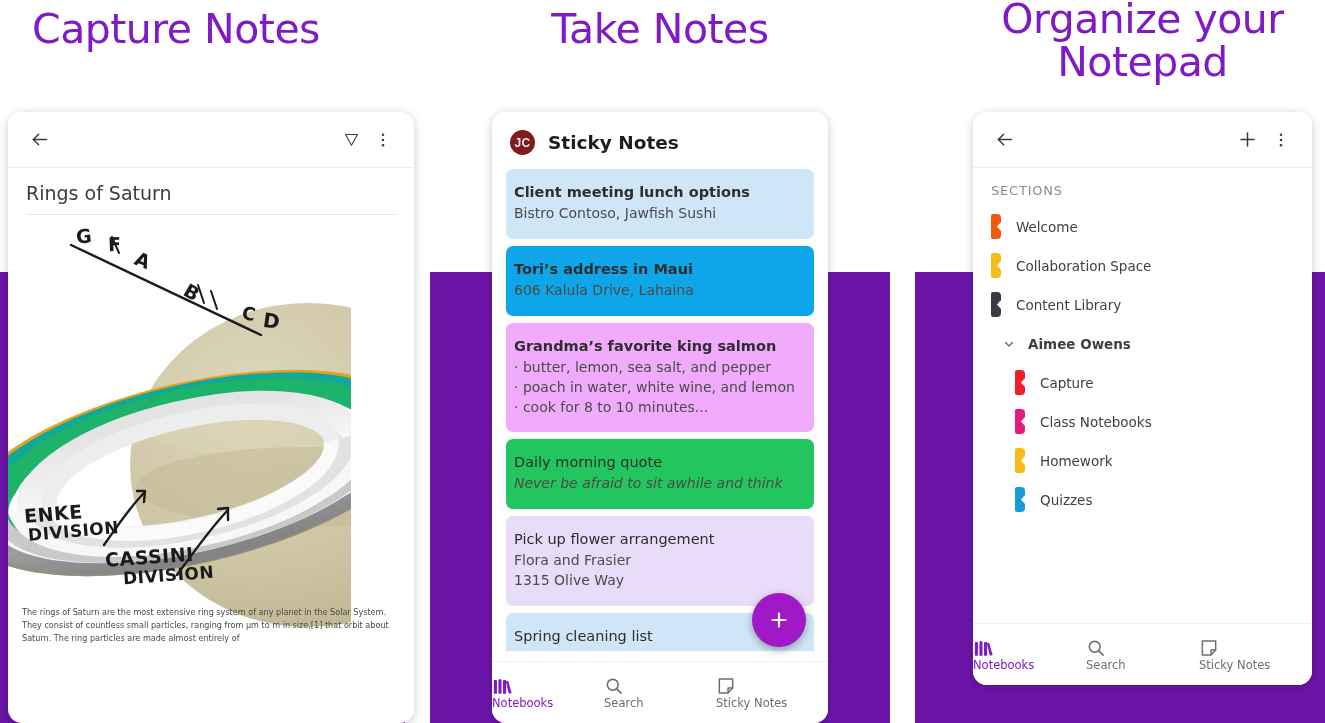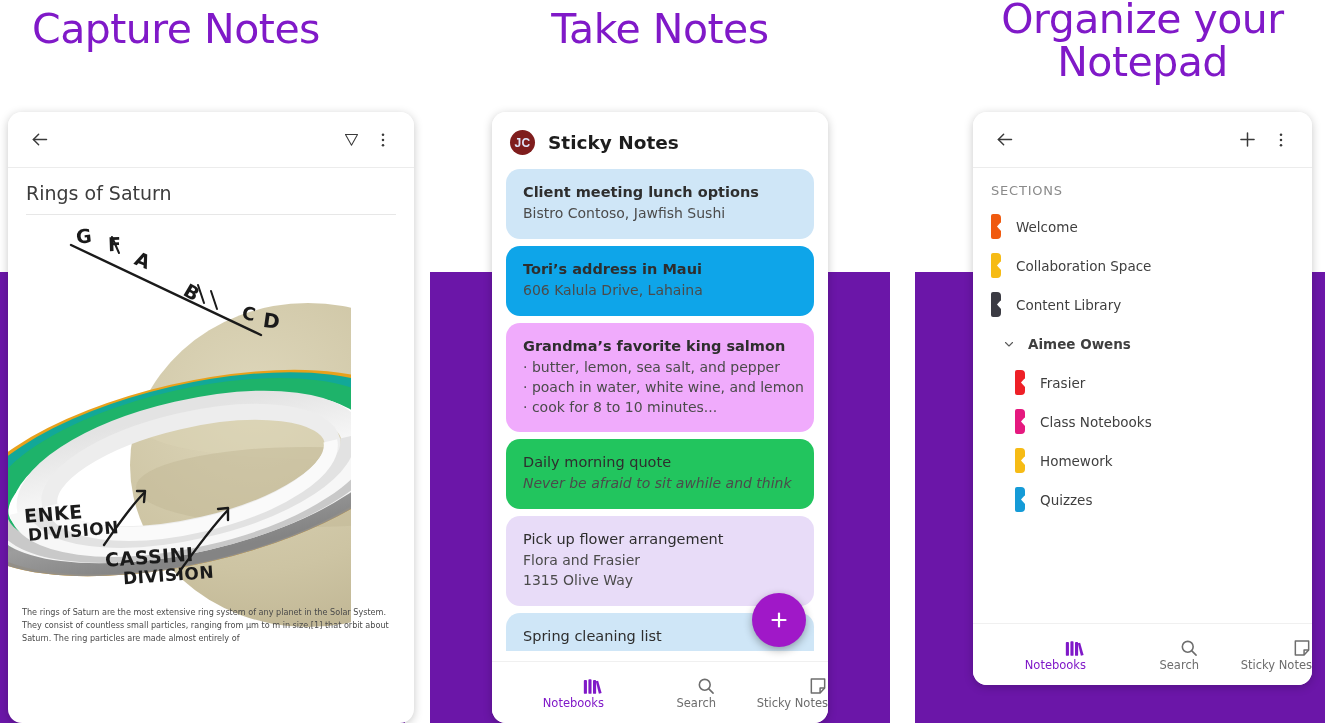--- a/index.html
+++ b/index.html
@@ -119,22 +119,22 @@
     font-size: 18.5px; font-weight: 700; color: #1d1d1d;
     font-family: "DejaVu Sans", sans-serif;
   }
   .sn-list {
     padding: 0 14px;
     display: flex; flex-direction: column; gap: 7px;
     height: 482px;
     overflow: hidden;
   }
   .sn-card {
-    border-radius: 14px;
-    padding: 15px 16px 15px 17px;
+    border-radius: 7px;
+    padding: 15px 16px 15px 8px;
   }
   .sn-card .t {
     font-size: 14.5px; font-weight: 700; color: #2e2e2e;
     font-family: "DejaVu Sans", sans-serif;
     margin-bottom: 4px;
     white-space: nowrap;
   }
   .sn-card .l {
     font-size: 14px; color: #4b4b4b;
     font-family: "DejaVu Sans", sans-serif;
@@ -161,21 +161,21 @@
     height: 62px;
     background: #fff;
     display: flex;
     align-items: center;
     border-top: 1px solid #f0f0f0;
     z-index: 6;
   }
   .nav-item {
     flex: 1;
     display: flex; flex-direction: column;
-    align-items: flex-end; justify-content: center;
+    align-items: flex-start; justify-content: center;
     color: #6d6d6d;
     font-size: 11.5px;
     font-family: "DejaVu Sans", sans-serif;
   }
   .nav-item.active { color: #8019c8; }
   .nav-item .glyph { height: 21px; display: flex; align-items: flex-end; }
 
   
   .sec-label {
     font-size: 13px;
@@ -462,21 +462,21 @@
       <span class="chev">
         <svg width="12" height="12" viewBox="0 0 24 24" fill="none" stroke="currentColor" stroke-width="2.2" stroke-linecap="round" stroke-linejoin="round">
           <polyline points="5 9 12 16 19 9"></polyline>
         </svg>
       </span>
       <span>Aimee Owens</span>
     </div>
 
     <div class="sec-row indent">
       <span class="tab-ico" style="background:#ee2027"></span>
-      <span>Frasier</span>
+      <span>Capture</span>
     </div>
     <div class="sec-row indent">
       <span class="tab-ico" style="background:#e5197f"></span>
       <span>Class Notebooks</span>
     </div>
     <div class="sec-row indent">
       <span class="tab-ico" style="background:#f6bb15"></span>
       <span>Homework</span>
     </div>
     <div class="sec-row indent">

